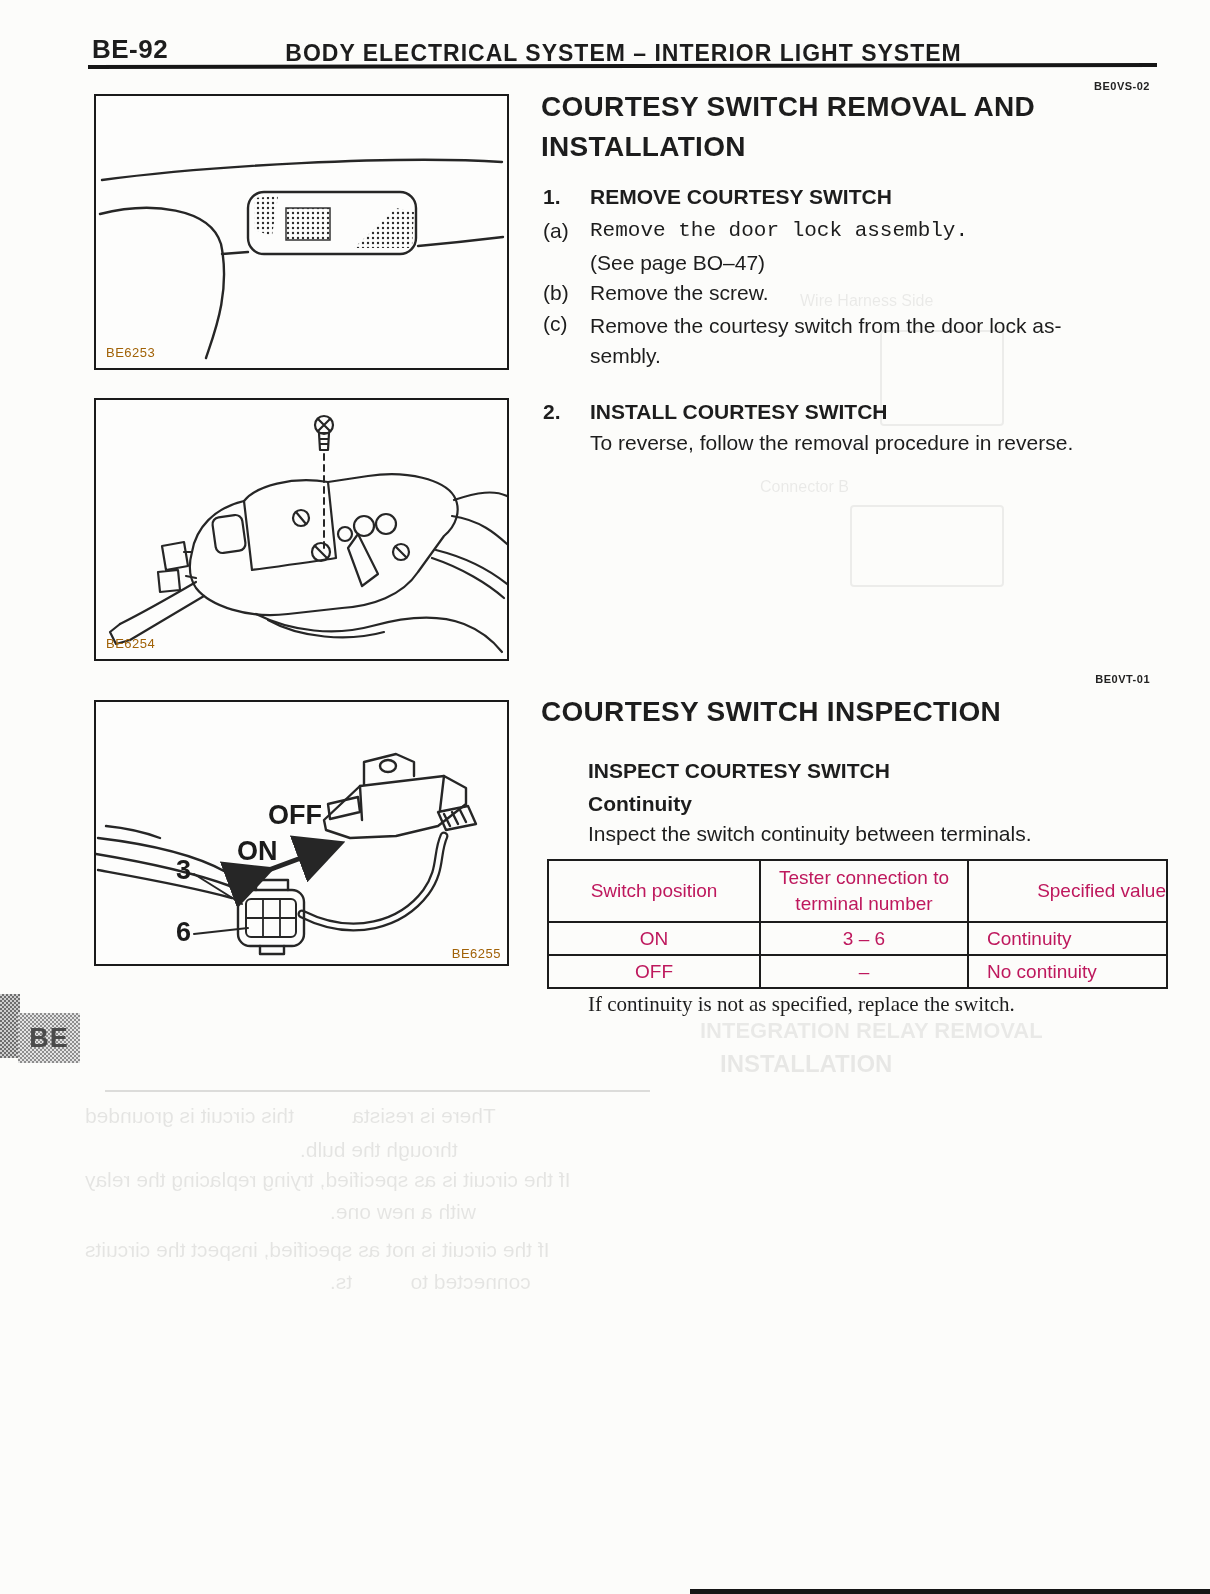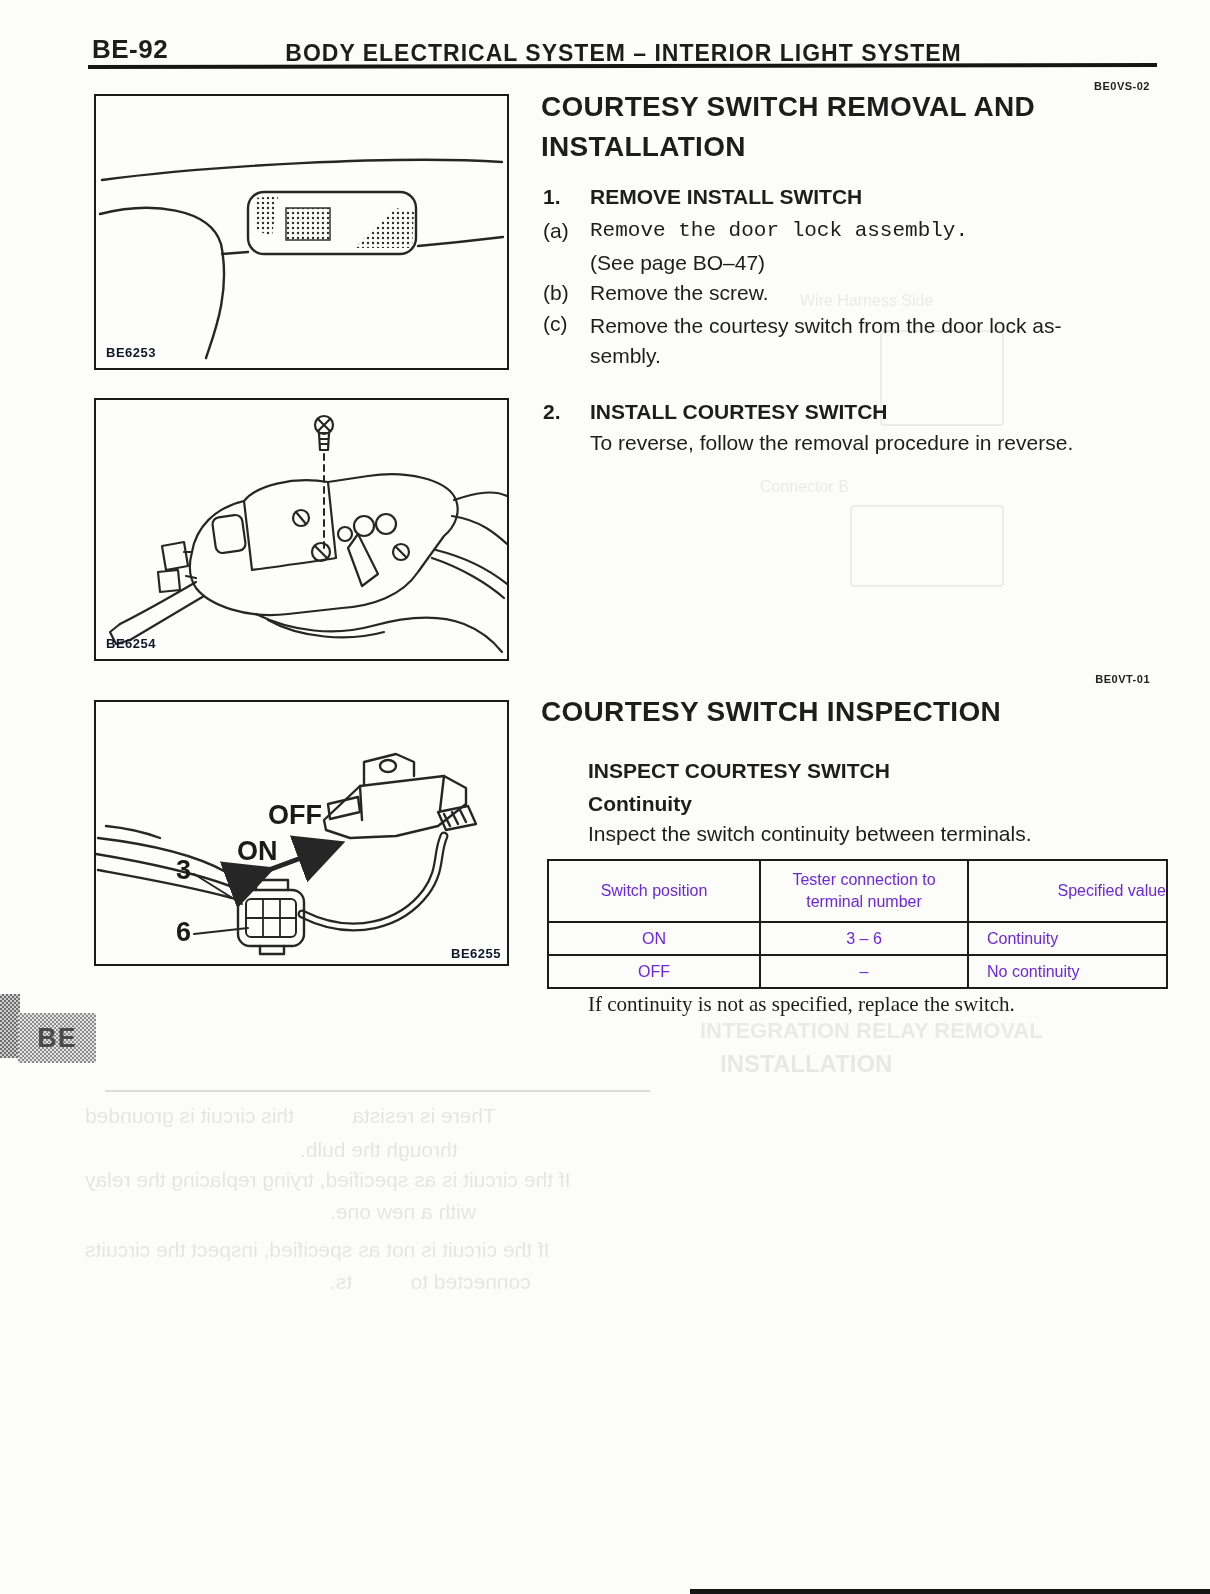--- a/index.html
+++ b/index.html
@@ -10,42 +10,42 @@
   }
   
   .page-code{position:absolute;left:92px;top:26px;font-size:26px;font-weight:bold;letter-spacing:.5px;margin-top:8px;}
   .header-title{position:absolute;left:90px;top:40px;width:1067px;text-align:center;
     font-size:23px;font-weight:bold;letter-spacing:1px;}
   .header-rule{position:absolute;left:88px;top:64px;width:1069px;height:4px;background:#161616;transform:rotate(-.12deg);}
   .sec-code{position:absolute;right:60px;font-size:11px;font-weight:bold;letter-spacing:.5px;color:#222;}
   
   .figure{position:absolute;left:94px;width:411px;border:2px solid #1a1a1a;background:#fdfdfc;}
   .figure svg{position:absolute;left:0;top:0;width:100%;height:100%;}
-  .fig-label{position:absolute;font-size:13px;font-weight:bold;letter-spacing:.5px;color:#0f172a;}
+  .fig-label{position:absolute;font-size:13px;font-weight:normal;letter-spacing:.5px;color:#a16207;}
   .fig-label.bl{left:10px;bottom:8px;}
   .fig-label.br{right:6px;bottom:3px;}
   .fig-overlay{position:absolute;font-weight:bold;color:#1b1b1b;line-height:1;}
   
   .t{position:absolute;font-size:21px;line-height:1.2;}
   .b{font-weight:bold;}
   .h1{position:absolute;left:541px;font-size:28px;font-weight:bold;letter-spacing:.3px;}
   
   .spec-table{position:absolute;left:547px;top:859px;border-collapse:collapse;table-layout:fixed;
-    font-size:16px;color:#6d28d9;background:transparent;}
+    font-size:19px;color:#be185d;background:transparent;}
   .spec-table th,.spec-table td{border:2px solid #1c1c1c;text-align:center;font-weight:normal;padding:0;}
   .spec-table th{height:60px;line-height:1.35;}
   .spec-table td{height:31px;}
   .spec-table .c1{width:210px;}
   .spec-table .c2{width:206px;}
   .spec-table .c3{width:197px;text-align:right;}
   .spec-table td.val{text-align:left;padding-left:18px;}
   
   .tab-strip{position:absolute;left:0;top:994px;width:20px;height:64px;
     background:repeating-conic-gradient(#6e6e6e 0% 25%, #cfcfcf 0% 50%);background-size:4px 4px;}
-  .side-tab{position:absolute;left:18px;top:1013px;width:78px;height:50px;
+  .side-tab{position:absolute;left:18px;top:1013px;width:62px;height:50px;
     background:repeating-conic-gradient(#8d8d8d 0% 25%, #e3e3e3 0% 50%);background-size:4px 4px;
     display:flex;align-items:center;justify-content:center;
     font-size:27px;font-weight:bold;color:#4b4b4b;letter-spacing:1px;}
   
   .ghost{position:absolute;color:#000;opacity:.09;filter:blur(.7px);font-size:21px;white-space:pre;transform:scaleX(-1);}
   .ghost.nb{transform:none;}
   .ghost-rule{position:absolute;height:2px;background:#000;opacity:.12;filter:blur(.5px);}
   .ghost-box{position:absolute;border:2px solid #000;opacity:.06;filter:blur(.6px);border-radius:4px;}
   .bottom-line{position:absolute;left:690px;top:1589px;width:520px;height:5px;background:#161616;}
 </style>
@@ -165,21 +165,21 @@
     <div class="fig-overlay" style="left:80px;top:155px;font-size:27px;">3</div>
     <div class="fig-overlay" style="left:80px;top:217px;font-size:27px;">6</div>
     <div class="fig-label br">BE6255</div>
   </div>
 
   <div class="sec-code" style="top:80px;">BE0VS-02</div>
   <div class="h1" style="top:91px;">COURTESY SWITCH REMOVAL AND</div>
   <div class="h1" style="top:131px;">INSTALLATION</div>
 
   <div class="t b" style="left:543px;top:184px;">1.</div>
-  <div class="t b" style="left:590px;top:184px;">REMOVE INSTALL SWITCH</div>
+  <div class="t b" style="left:590px;top:184px;">REMOVE COURTESY SWITCH</div>
 
   <div class="t" style="left:543px;top:218px;">(a)</div>
   <div class="t" style="left:590px;top:218px;font-family:Liberation Mono, monospace;">Remove the door lock assembly.</div>
   <div class="t" style="left:590px;top:250px;">(See page BO–47)</div>
 
   <div class="t" style="left:543px;top:280px;">(b)</div>
   <div class="t" style="left:590px;top:280px;">Remove the screw.</div>
 
   <div class="t" style="left:543px;top:311px;">(c)</div>
   <div class="t" style="left:590px;top:313px;">Remove the courtesy switch from the door lock as-</div>

